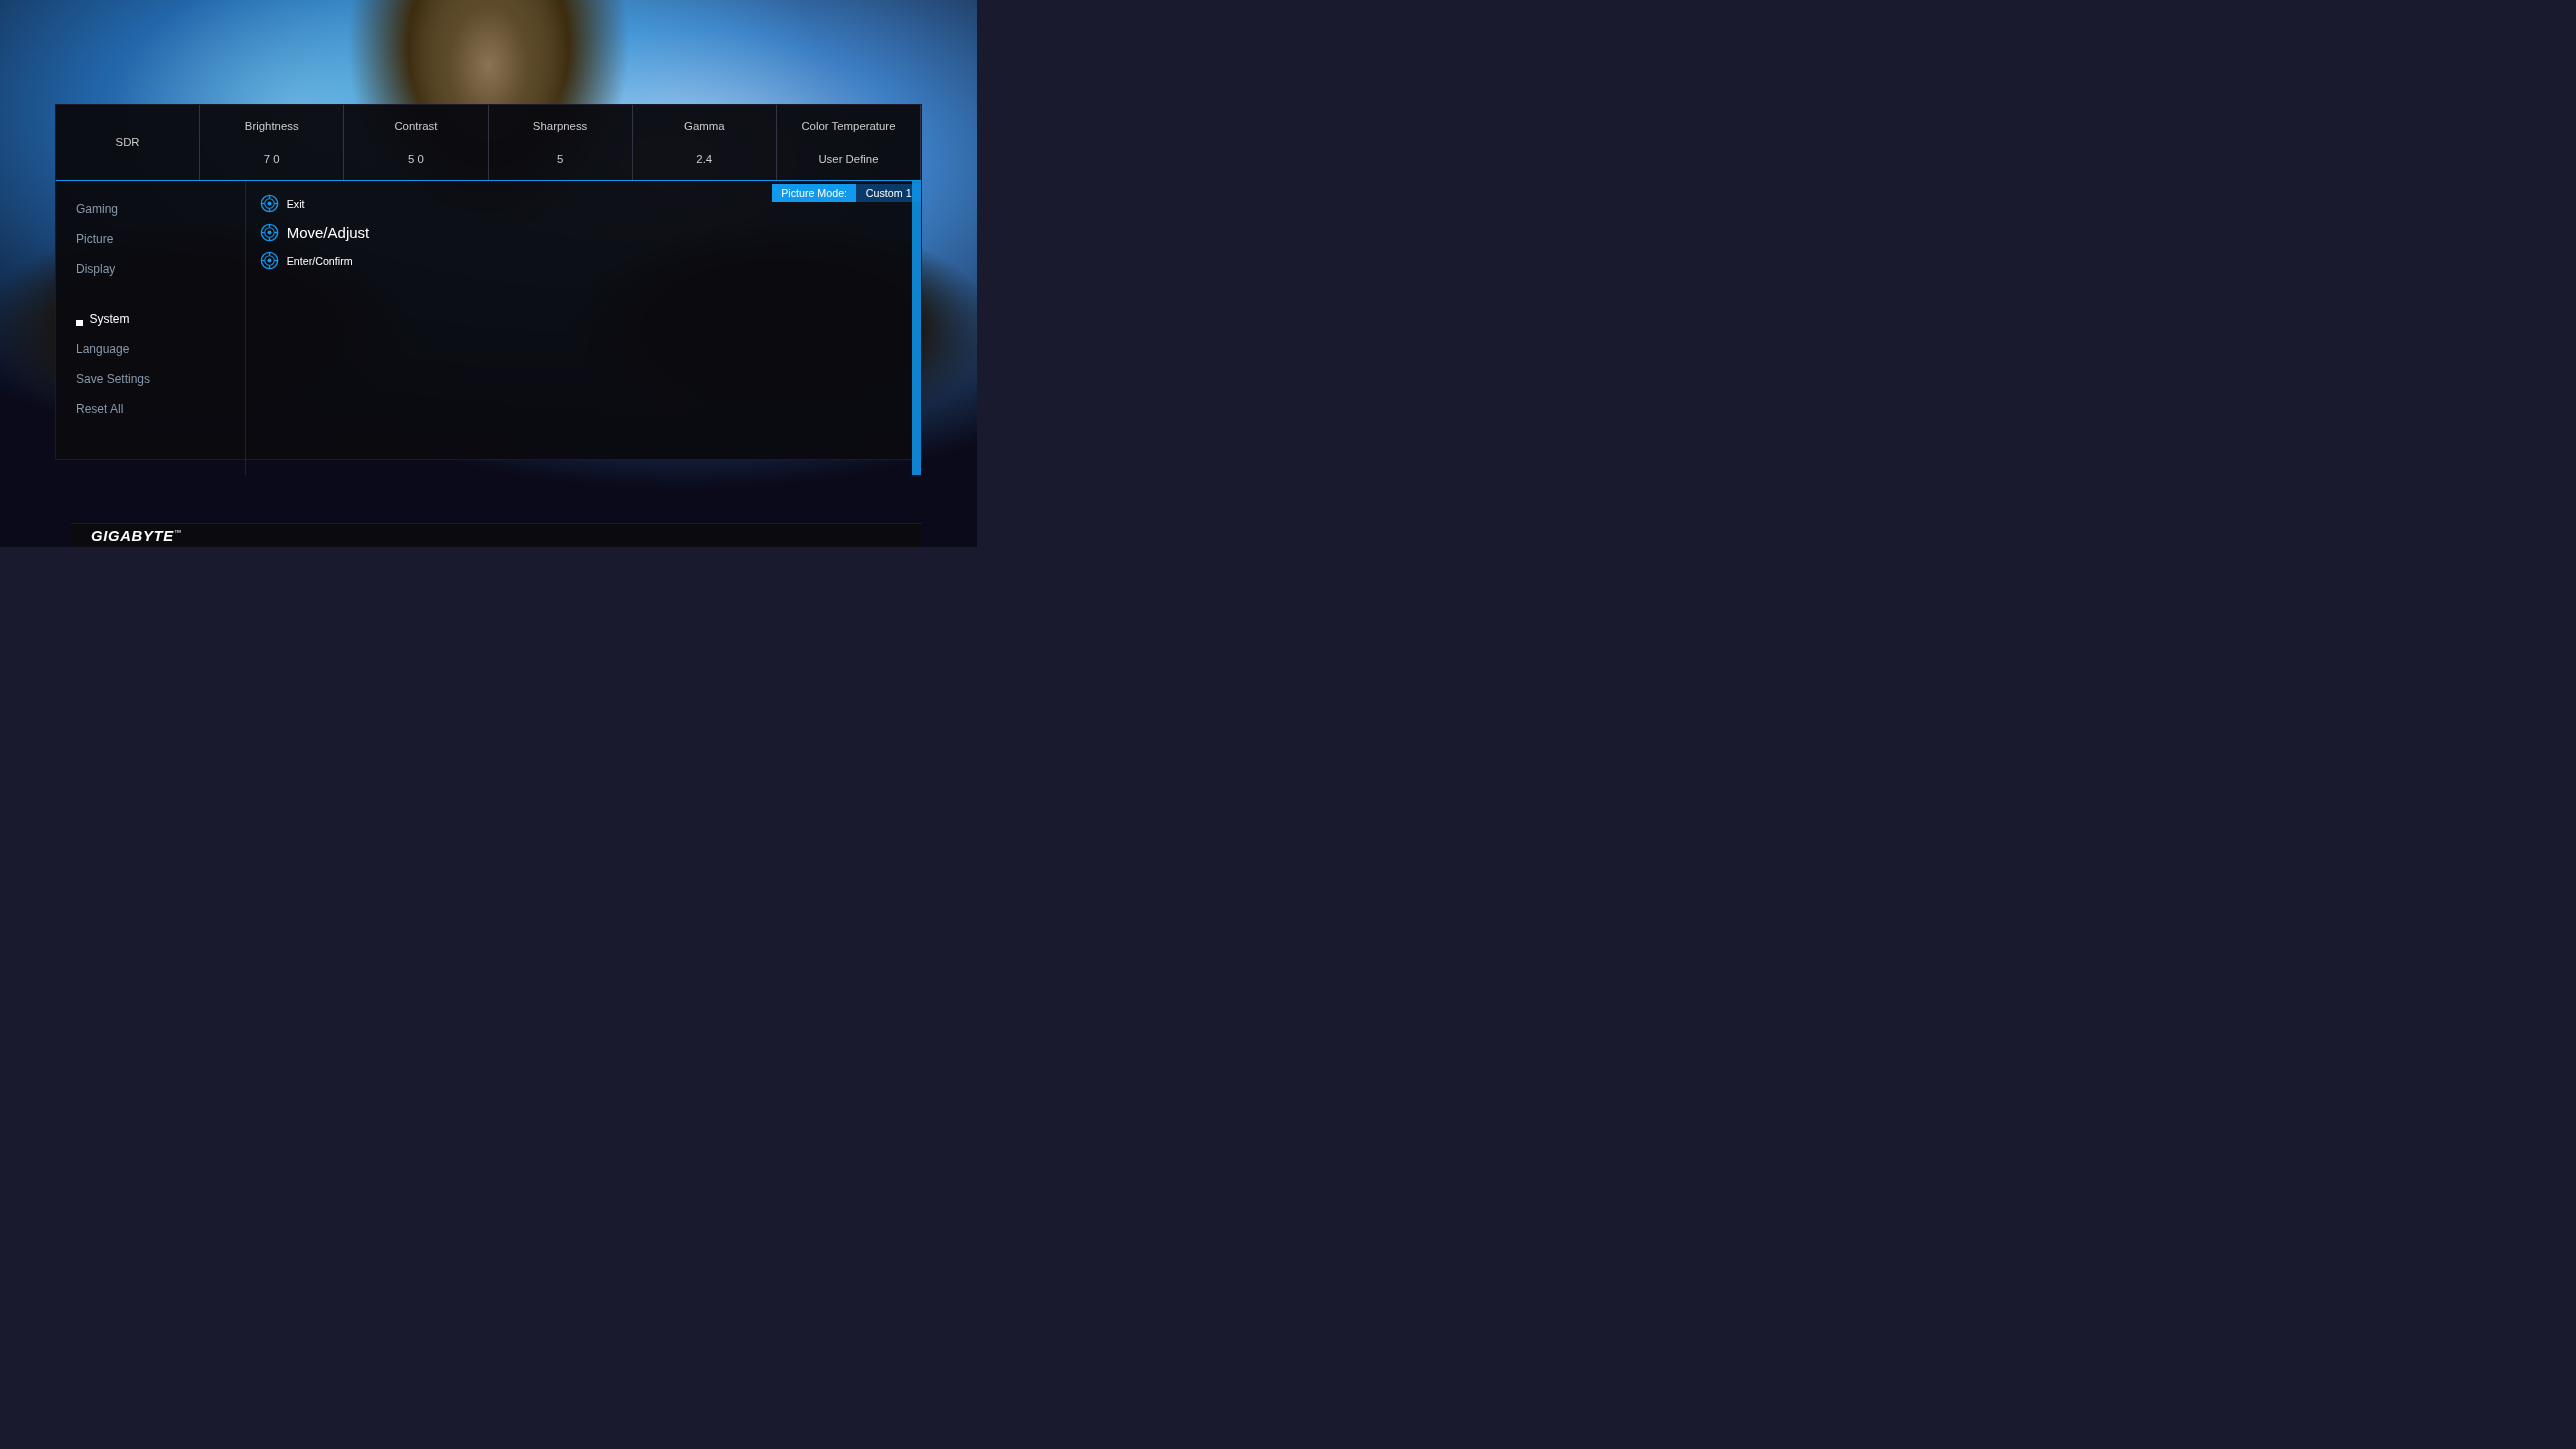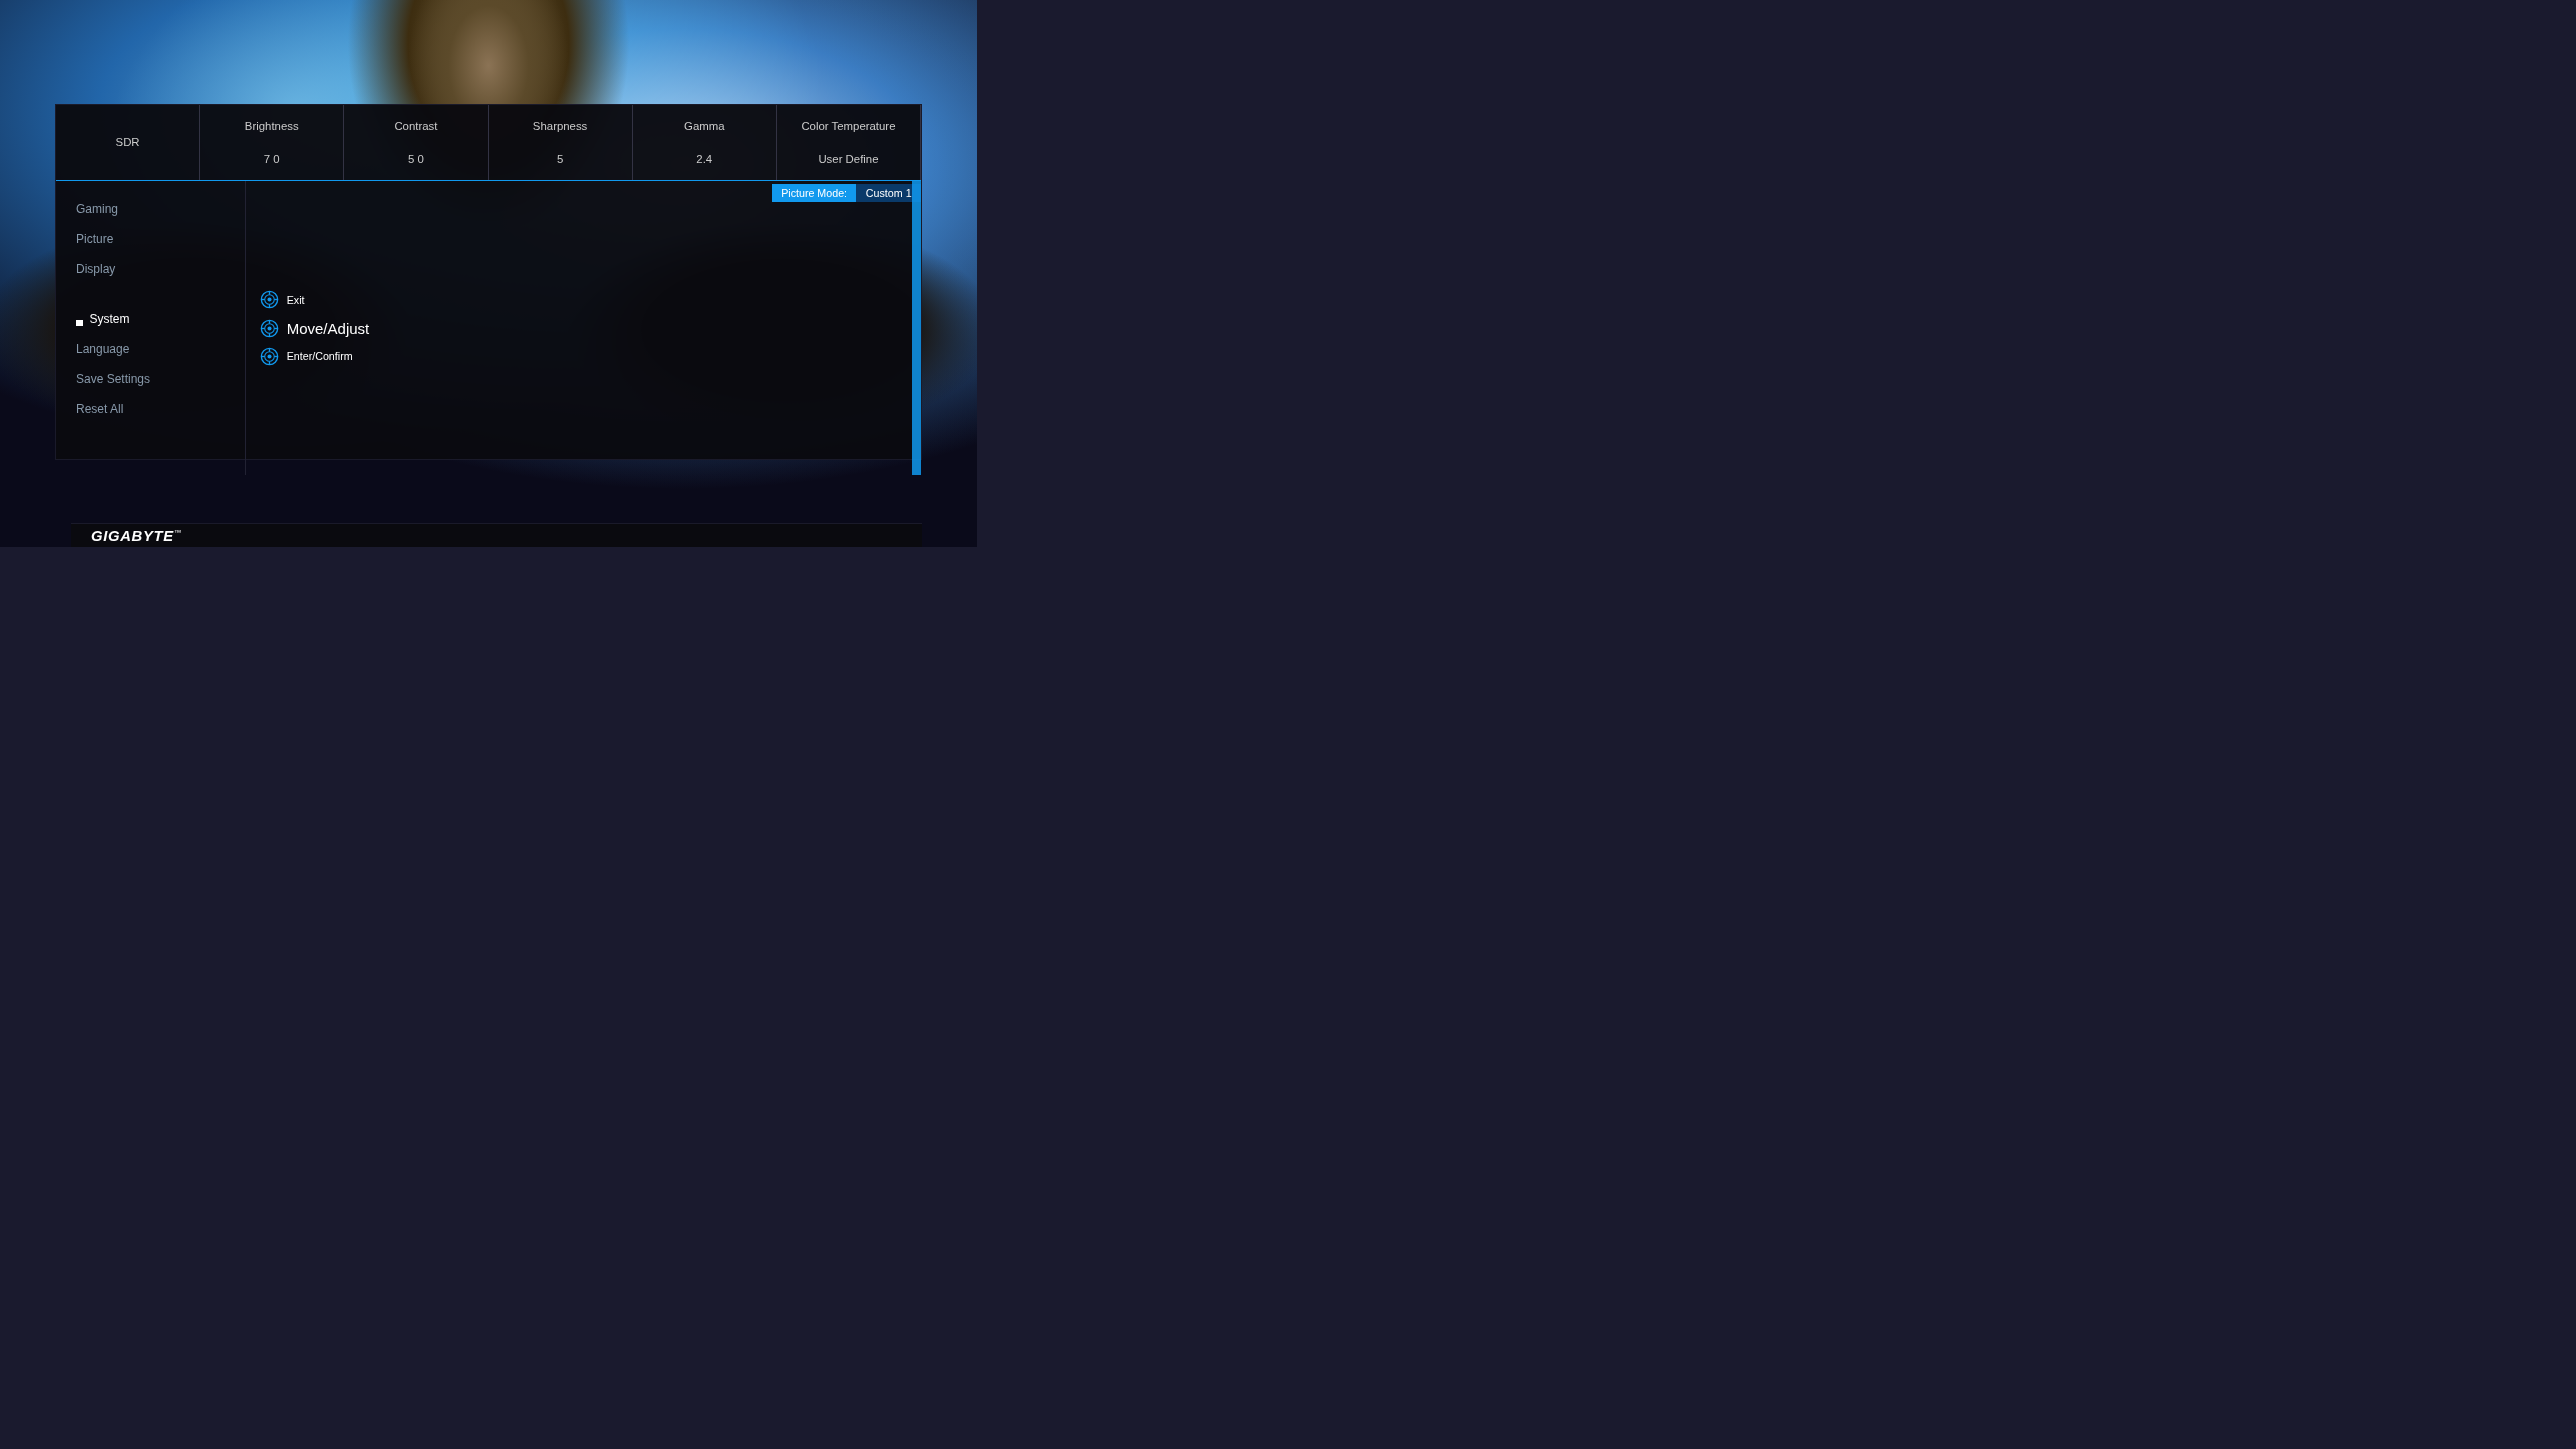--- a/index.html
+++ b/index.html
@@ -170,21 +170,21 @@
       font-size: 11.4px;
       cursor: pointer;
     }
 
     
     .right-panel {
       flex: 1;
       position: relative;
       display: flex;
       flex-direction: column;
-      justify-content: center;
+      justify-content: flex-start;
       padding: 13.4px;
     }
 
     
     .scroll-bar {
       position: absolute;
       right: 0;
       top: 0;
       bottom: 0;
       width: 9.4px;

